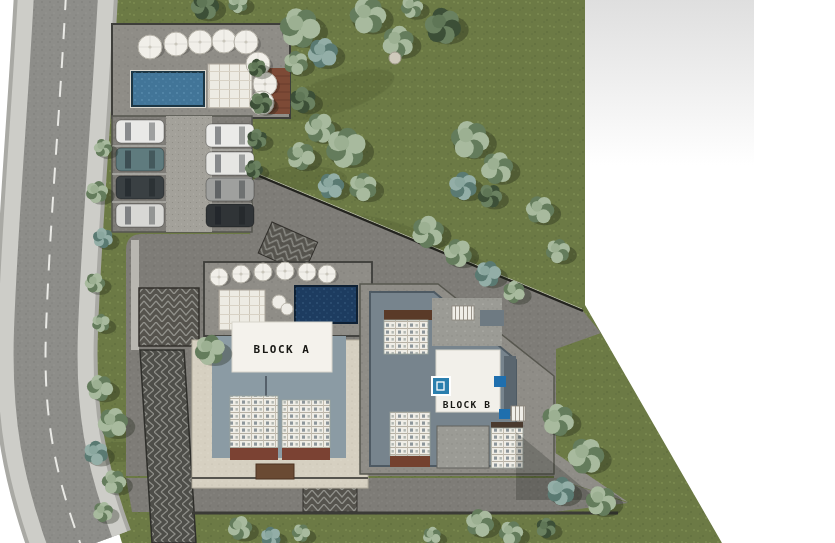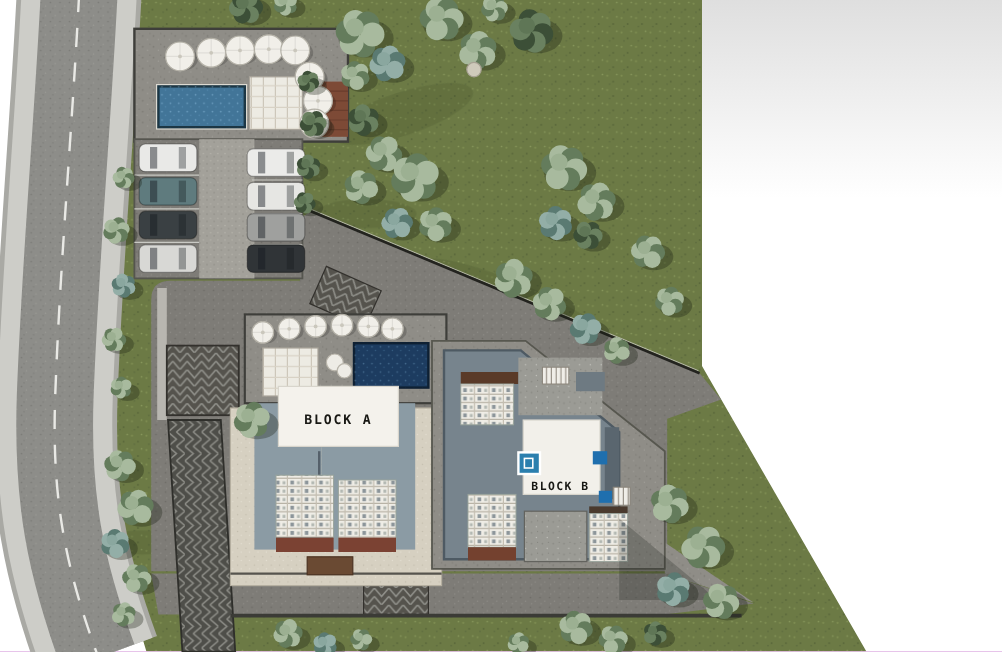--- a/index.html
+++ b/index.html
@@ -1,16 +1,16 @@
 <!DOCTYPE html>
 <html><head>
 <meta charset="utf-8">
 <style>
   html,body{margin:0;padding:0;background:#ffffff;}
-  .stage{position:relative;width:835px;height:543px;background:#a21caf;overflow:hidden;
+  .stage{position:relative;width:754px;height:543px;background:#eab308;overflow:hidden;
          font-family:"DejaVu Sans", "Liberation Sans", sans-serif;}
   svg{display:block;}
   .roof-label{font-family:"DejaVu Sans Mono","Liberation Mono",monospace;font-weight:bold;fill:#181814;}
 </style>
 </head>
 <body>
 
 <div class="stage">
 <svg id="scene-svg" width="835" height="543" viewBox="0 0 835 543">
   <defs>

